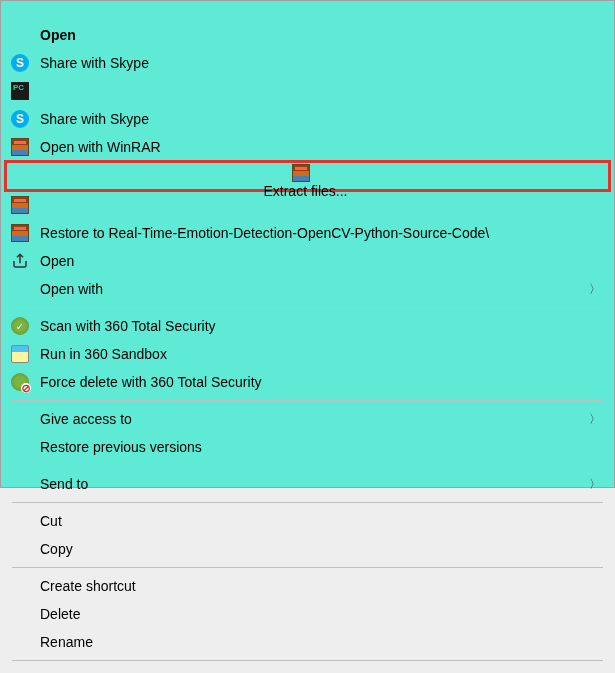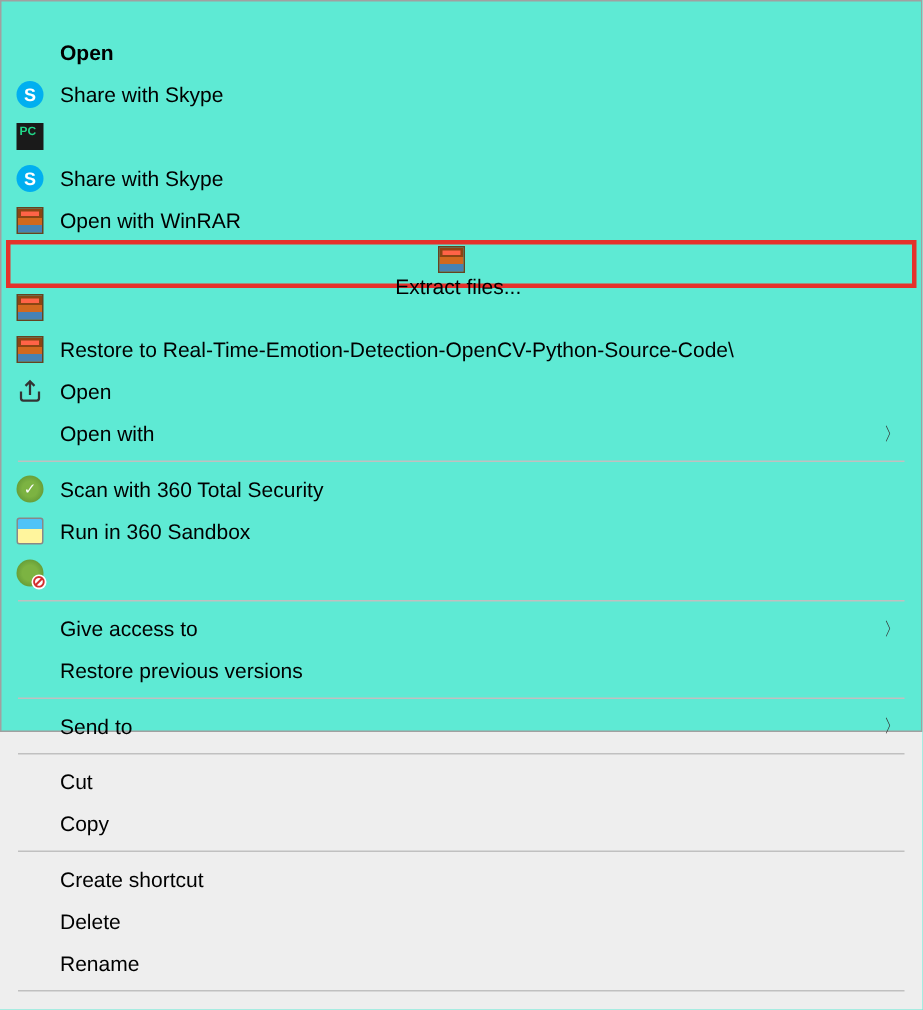--- a/index.html
+++ b/index.html
@@ -251,20 +251,21 @@
     <div class="menu-icon">
         <div class="sandbox-icon"></div>
       </div>
     <span class="menu-label">Run in 360 Sandbox</span>
   </div>
 
   <div class="menu-item">
     <div class="menu-icon">
         <div class="sec360-stop-icon"></div>
       </div>
+    <span class="menu-label">Force delete with 360 Total Security</span>
   </div>
 
   <div class="separator"></div>
 
   <div class="menu-item">
     <div class="menu-icon empty"></div>
     <span class="menu-label">Give access to</span>
     <span class="chevron">〉</span>
   </div>
 

